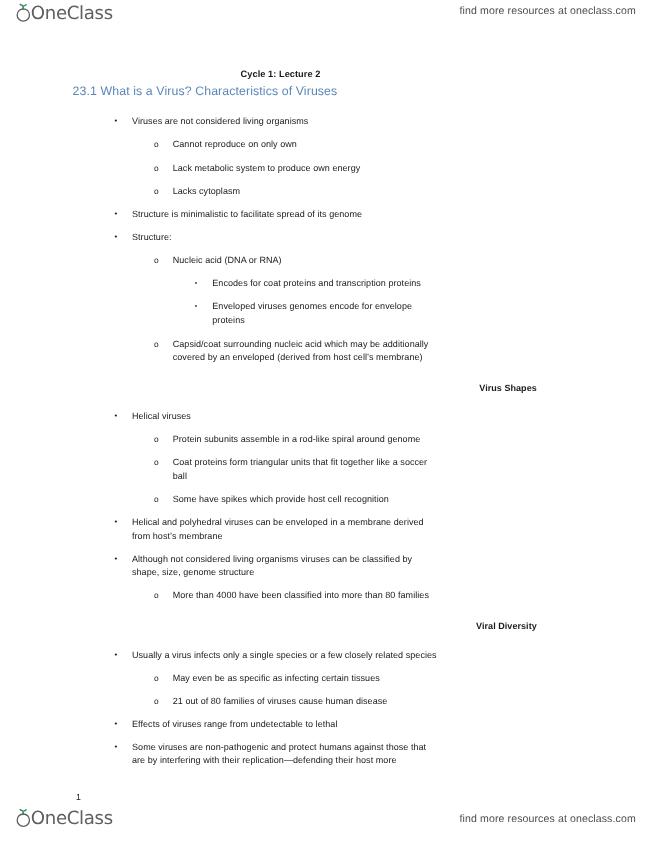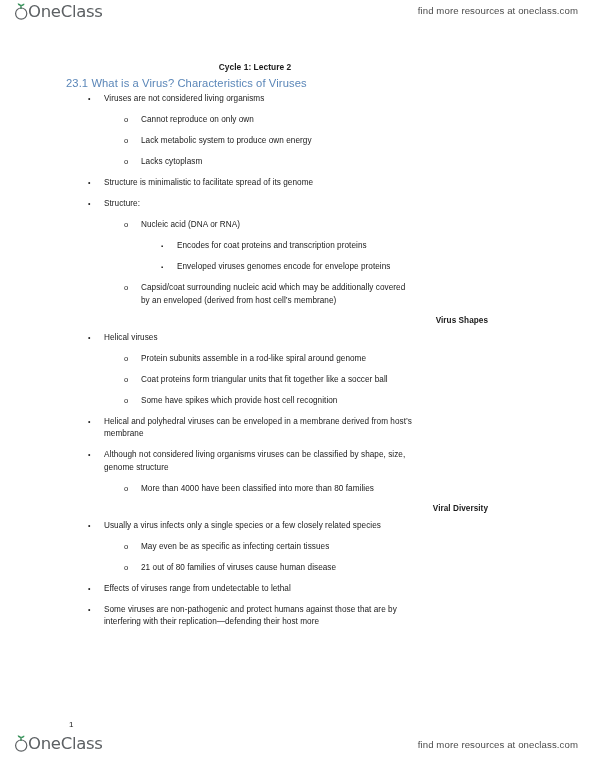--- a/index.html
+++ b/index.html
@@ -89,21 +89,21 @@
     font-weight: bold;
     color: #1a1a1a;
     padding-left: 66px;
     margin: 8px 0 7px 0;
     letter-spacing: 0.05px;
     text-align: right;
   }
 
   ul.bl {
     list-style: none;
-    margin: 0;
+    margin: 16px;
     padding: 0;
   }
   li.item {
     position: relative;
     font-size: 8.2px;
     line-height: 12.5px;
     color: #1a1a1a;
     letter-spacing: 0.05px;
     margin: 0 0 8.5px 0;
   }

